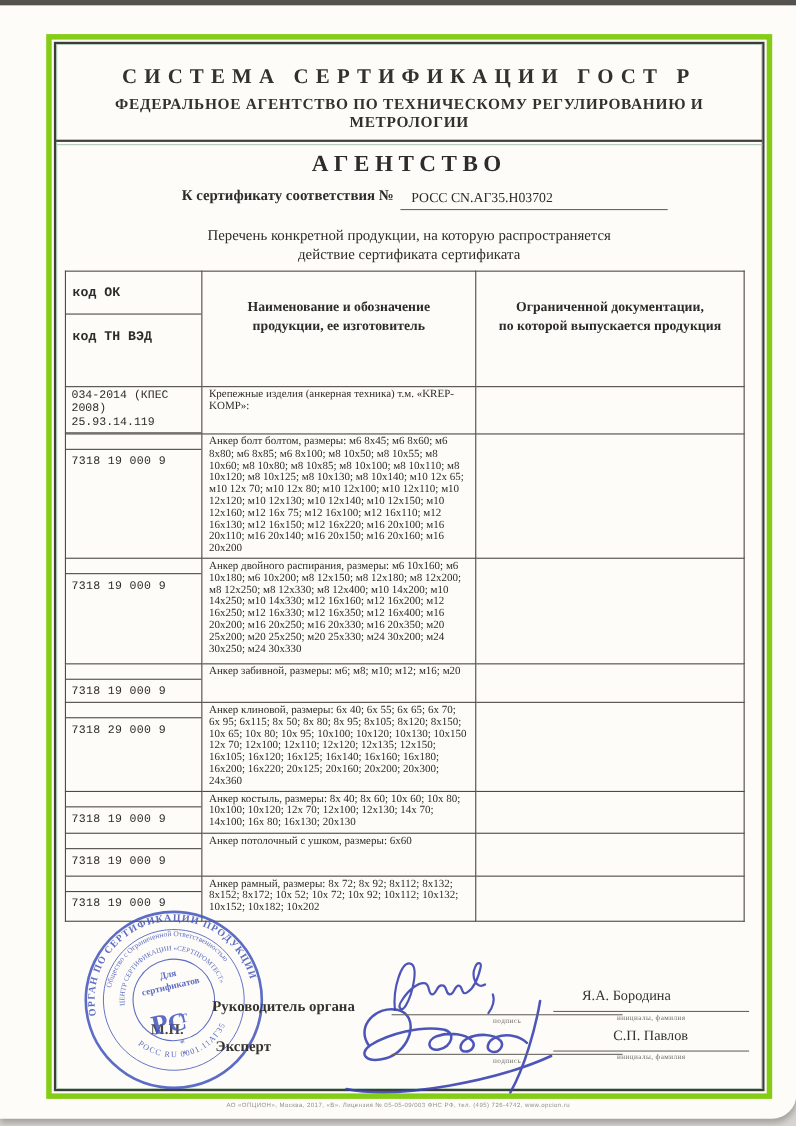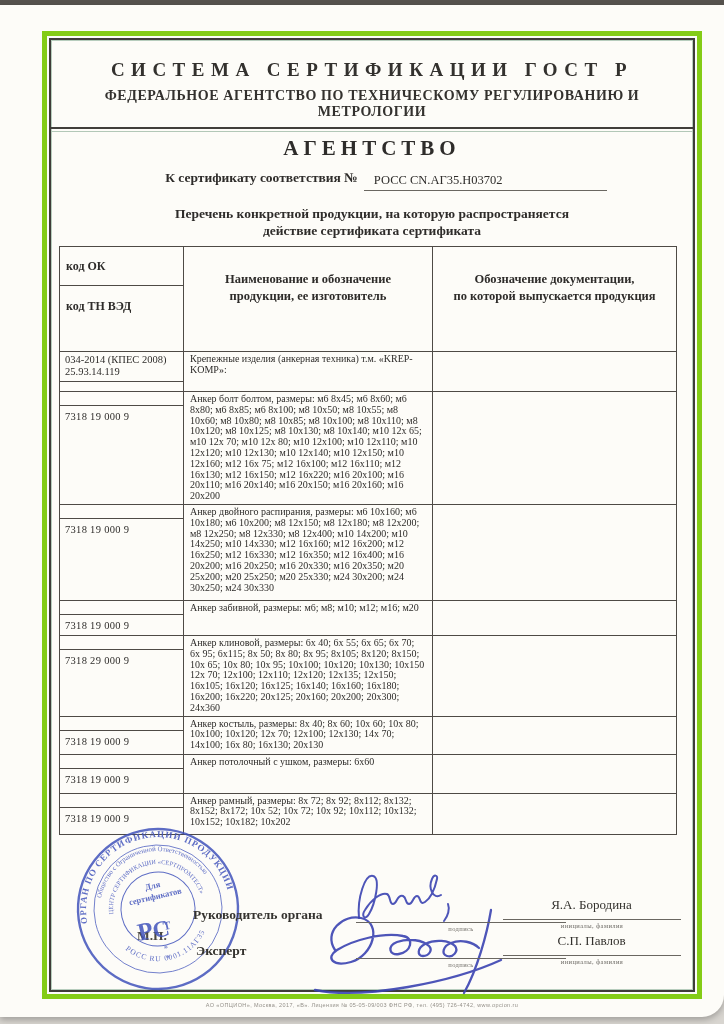--- a/index.html
+++ b/index.html
@@ -21,25 +21,25 @@
   .header-divider{margin-top:7px;height:2px;border-top:2px solid #413f3b;border-bottom:1px solid #b3c8b8;}
   .number-row{margin-top:9px;text-align:right;padding-right:74px;white-space:nowrap;}
   .no-prefix{font-size:17px;font-weight:bold;color:#3a3836;vertical-align:2px;margin-right:5px;}
   .no-value{font-family:"DejaVu Sans Mono",monospace;font-size:21px;letter-spacing:2px;
             color:#cf4733;font-weight:600;}
   .appendix-title{margin-top:4px;text-align:center;font-size:21px;font-weight:bold;letter-spacing:5px;}
   .cert-row{margin-top:9px;text-align:center;font-size:13.5px;}
   .cert-label{font-weight:bold;margin-left:28px;}
   .cert-value{display:inline-block;width:233px;border-bottom:1px solid #6a6761;font-size:12.5px;
               text-align:left;padding:0 0 2px 10px;margin-left:6px;vertical-align:-2px;}
-  .subtitle{margin-top:14px;text-align:center;font-size:13.5px;font-weight:bold;line-height:17px;}
+  .subtitle{margin-top:14px;text-align:center;font-size:13.5px;font-weight:normal;line-height:17px;}
   
   table.products{border-collapse:collapse;margin:7px 0 0 8px;table-layout:fixed;width:616px;}
   table.products td{vertical-align:top;border:1px solid #4e4a45;padding:0;}
-  td.cw1{width:123px;} td.cw2{width:248px;} td.cw3{width:243px;}
+  td.cw1{width:123px;font-family:Liberation Mono, monospace;} td.cw2{width:248px;} td.cw3{width:243px;}
   .h-split-top{height:39px;border-bottom:1px solid #4e4a45;box-sizing:border-box;
                padding:12px 0 0 6px;font-weight:bold;font-size:12px;}
   .h-split-bottom{padding:13px 0 0 6px;font-weight:bold;font-size:12px;}
   .h-center{text-align:center;font-weight:bold;font-size:12.5px;line-height:16.5px;padding-top:24px !important;}
   tr.hdr td{height:80px;}
   .code-first{border-bottom:1px solid #4e4a45;padding:2px 4px 3px 5px;font-size:10.5px;line-height:12px;}
   .code-spacer{height:13px;border-bottom:1px solid #4e4a45;}
   .code-text{padding:5px 3px 2px 5px;font-size:10.5px;letter-spacing:.3px;}
   .prod{padding:2px 7px 2px 6px !important;font-size:10px;line-height:10.8px;}
   tr.r1 td{height:35px;} tr.r2 td{height:105px;} tr.r3 td{height:91px;} tr.r4 td{height:30px;}
@@ -48,21 +48,21 @@
   .abs{position:absolute;}
   .stamp{left:22px;top:784px;width:170px;height:170px;transform:rotate(-13deg);opacity:.85;}
   .mp-label{left:86px;top:888px;font-size:13.5px;font-weight:600;color:#4a4742;}
   .sign-label{font-size:13.5px;font-weight:bold;color:#35332f;}
   .head-label{left:142px;top:867px;} .expert-label{left:145px;top:903px;}
   .sig-line{border-bottom:1px solid #6a6761;height:0;}
   .cap{font-size:6.5px;color:#6e6b66;text-align:center;letter-spacing:.4px;}
   .sigline1{left:305px;top:882px;width:210px;} .cap1{left:305px;top:885px;width:210px;}
   .sigline2{left:305px;top:918px;width:210px;} .cap2{left:305px;top:921px;width:210px;}
   .name{font-size:13px;text-align:center;color:#33312d;}
-  .name1{left:458px;top:857px;width:165px;} .nline1{left:452px;top:879px;width:178px;} .ncap1{left:452px;top:882px;width:178px;}
+  .name1{left:436px;top:857px;width:165px;} .nline1{left:452px;top:879px;width:178px;} .ncap1{left:452px;top:882px;width:178px;}
   .name2{left:458px;top:893px;width:165px;} .nline2{left:452px;top:915px;width:178px;} .ncap2{left:452px;top:918px;width:178px;}
   .sig1{left:300px;top:826px;width:120px;height:60px;}
   .sig2{left:250px;top:858px;width:240px;height:100px;}
   .imprint{position:absolute;left:0;top:997px;width:100%;text-align:center;font-size:5.5px;
            color:#949089;letter-spacing:.4px;font-family:"Liberation Sans",sans-serif;}
   svg text{font-family:"Liberation Serif","DejaVu Serif",serif;}
 </style>
 </head>
 <body>
 
@@ -94,21 +94,21 @@
               <tr class="hdr">
             <td class="cw1">
               <div class="h-split-top">код ОК</div>
               <div class="h-split-bottom">код ТН ВЭД</div>
             </td>
             <td class="cw2 h-center">
               <div>Наименование и обозначение</div>
               <div>продукции, ее изготовитель</div>
             </td>
             <td class="cw3 h-center">
-              <div>Обозначение документации,</div>
+              <div>Ограниченной документации,</div>
               <div>по которой выпускается продукция</div>
             </td>
           </tr>
 
           <tr class="r1">
             <td class="cw1">
               <div class="code-first">
                 <div>034-2014 (КПЕС 2008)</div>
                 <div>25.93.14.119</div>
               </div>

